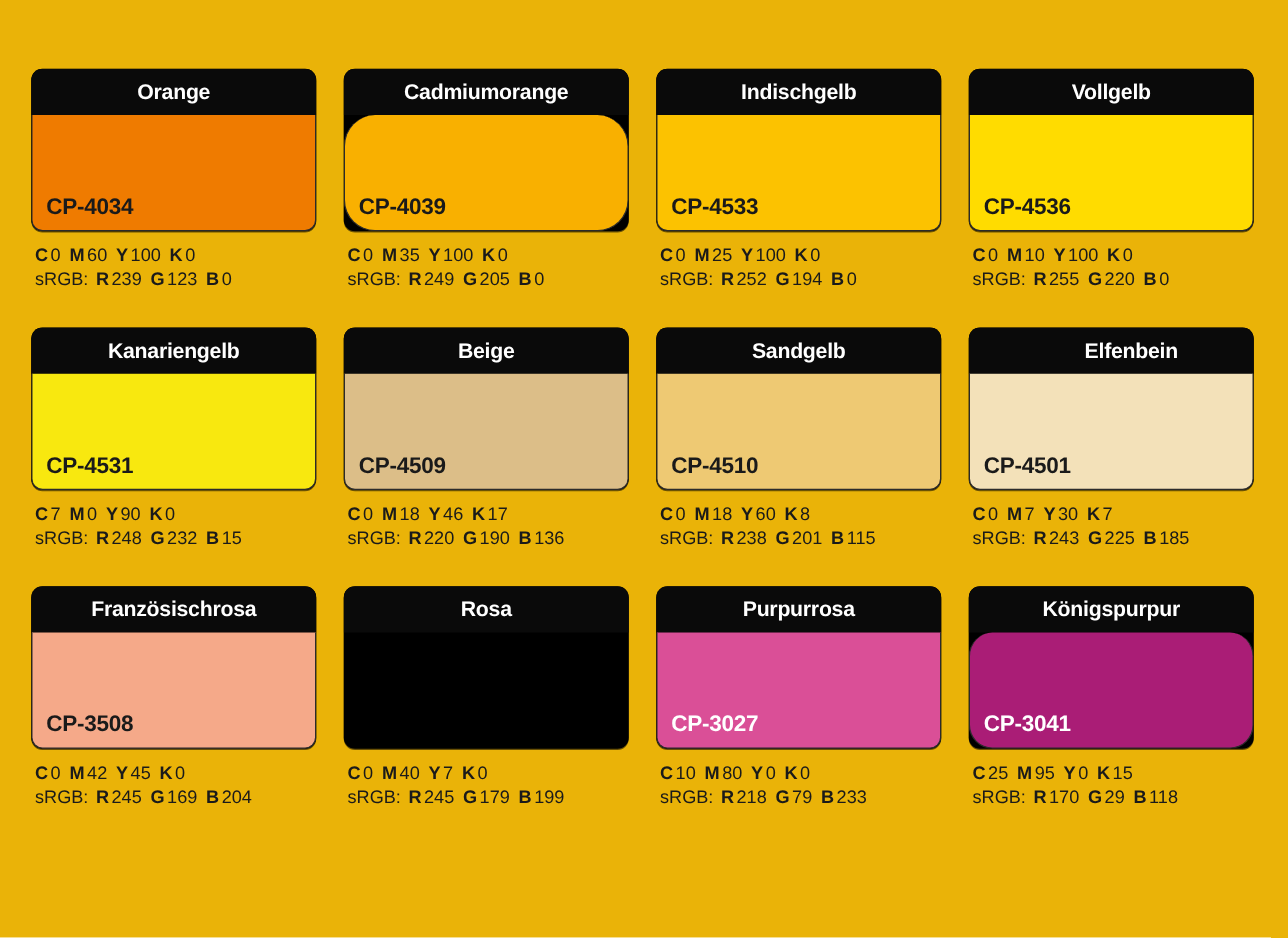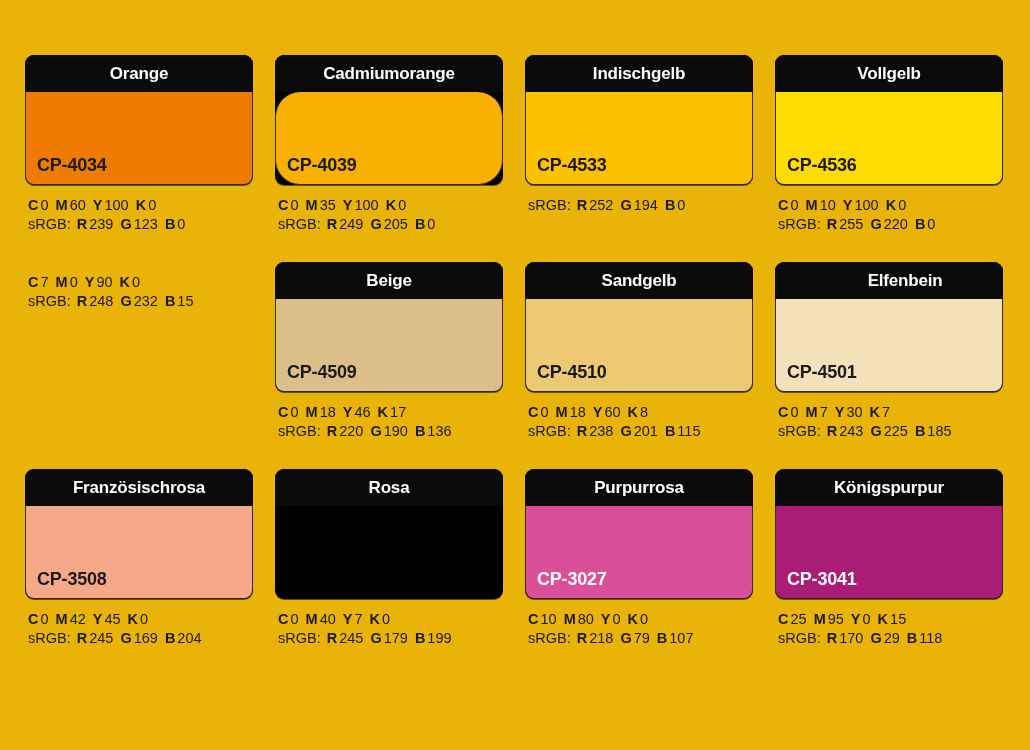--- a/index.html
+++ b/index.html
@@ -141,38 +141,47 @@
       <div class="swatch-card">
         <div class="card-chip">
           <div class="chip-header" style="background: rgb(10, 10, 10);">
             <span class="chip-header-label" style="color: rgb(255, 255, 255);">Indischgelb</span>
           </div>
           <div class="chip-color" style="background: rgb(252, 194, 0);">
             <div class="chip-code" style="color: rgb(26, 26, 26);">CP-4533</div>
           </div>
         </div>
         <div class="card-specs">
+          <div class="spec-line"><span class="k">C</span><span class="v">0</span><span class="k">M</span><span class="v">25</span><span class="k">Y</span><span class="v">100</span><span class="k">K</span><span class="v">0</span></div>
           <div class="spec-line"><span class="prefix">sRGB:</span><span class="k">R</span><span class="v">252</span><span class="k">G</span><span class="v">194</span><span class="k">B</span><span class="v">0</span></div>
         </div>
       </div>
       <div class="swatch-card">
         <div class="card-chip">
           <div class="chip-header" style="background: rgb(10, 10, 10);">
             <span class="chip-header-label" style="color: rgb(255, 255, 255);">Vollgelb</span>
           </div>
           <div class="chip-color" style="background: rgb(255, 220, 0);">
             <div class="chip-code" style="color: rgb(26, 26, 26);">CP-4536</div>
           </div>
         </div>
         <div class="card-specs">
           <div class="spec-line"><span class="k">C</span><span class="v">0</span><span class="k">M</span><span class="v">10</span><span class="k">Y</span><span class="v">100</span><span class="k">K</span><span class="v">0</span></div>
           <div class="spec-line"><span class="prefix">sRGB:</span><span class="k">R</span><span class="v">255</span><span class="k">G</span><span class="v">220</span><span class="k">B</span><span class="v">0</span></div>
         </div>
       </div>
       <div class="swatch-card">
+        <div class="card-chip">
+          <div class="chip-header" style="background: rgb(10, 10, 10);">
+            <span class="chip-header-label" style="color: rgb(255, 255, 255);">Kanariengelb</span>
+          </div>
+          <div class="chip-color" style="background: rgb(248, 232, 15);">
+            <div class="chip-code" style="color: rgb(26, 26, 26);">CP-4531</div>
+          </div>
+        </div>
         <div class="card-specs">
           <div class="spec-line"><span class="k">C</span><span class="v">7</span><span class="k">M</span><span class="v">0</span><span class="k">Y</span><span class="v">90</span><span class="k">K</span><span class="v">0</span></div>
           <div class="spec-line"><span class="prefix">sRGB:</span><span class="k">R</span><span class="v">248</span><span class="k">G</span><span class="v">232</span><span class="k">B</span><span class="v">15</span></div>
         </div>
       </div>
       <div class="swatch-card">
         <div class="card-chip">
           <div class="chip-header" style="background: rgb(10, 10, 10);">
             <span class="chip-header-label" style="color: rgb(255, 255, 255);">Beige</span>
           </div>
@@ -242,29 +251,29 @@
         <div class="card-chip">
           <div class="chip-header" style="background: rgb(10, 10, 10);">
             <span class="chip-header-label" style="color: rgb(255, 255, 255);">Purpurrosa</span>
           </div>
           <div class="chip-color" style="background: rgb(218, 79, 151);">
             <div class="chip-code" style="color: rgb(255, 255, 255);">CP-3027</div>
           </div>
         </div>
         <div class="card-specs">
           <div class="spec-line"><span class="k">C</span><span class="v">10</span><span class="k">M</span><span class="v">80</span><span class="k">Y</span><span class="v">0</span><span class="k">K</span><span class="v">0</span></div>
-          <div class="spec-line"><span class="prefix">sRGB:</span><span class="k">R</span><span class="v">218</span><span class="k">G</span><span class="v">79</span><span class="k">B</span><span class="v">107</span></div>
+          <div class="spec-line"><span class="prefix">sRGB:</span><span class="k">R</span><span class="v">218</span><span class="k">G</span><span class="v">79</span><span class="k">B</span><span class="v">233</span></div>
         </div>
       </div>
       <div class="swatch-card">
         <div class="card-chip">
           <div class="chip-header" style="background: rgb(10, 10, 10);">
             <span class="chip-header-label" style="color: rgb(255, 255, 255);">Königspurpur</span>
           </div>
-          <div class="chip-color" style="background: rgb(170, 29, 118);">
+          <div class="chip-color" style="background: rgb(170, 29, 118); border-radius: 19px;">
             <div class="chip-code" style="color: rgb(255, 255, 255);">CP-3041</div>
           </div>
         </div>
         <div class="card-specs">
           <div class="spec-line"><span class="k">C</span><span class="v">25</span><span class="k">M</span><span class="v">95</span><span class="k">Y</span><span class="v">0</span><span class="k">K</span><span class="v">15</span></div>
           <div class="spec-line"><span class="prefix">sRGB:</span><span class="k">R</span><span class="v">170</span><span class="k">G</span><span class="v">29</span><span class="k">B</span><span class="v">118</span></div>
         </div>
       </div>
     </div>
 </div>

